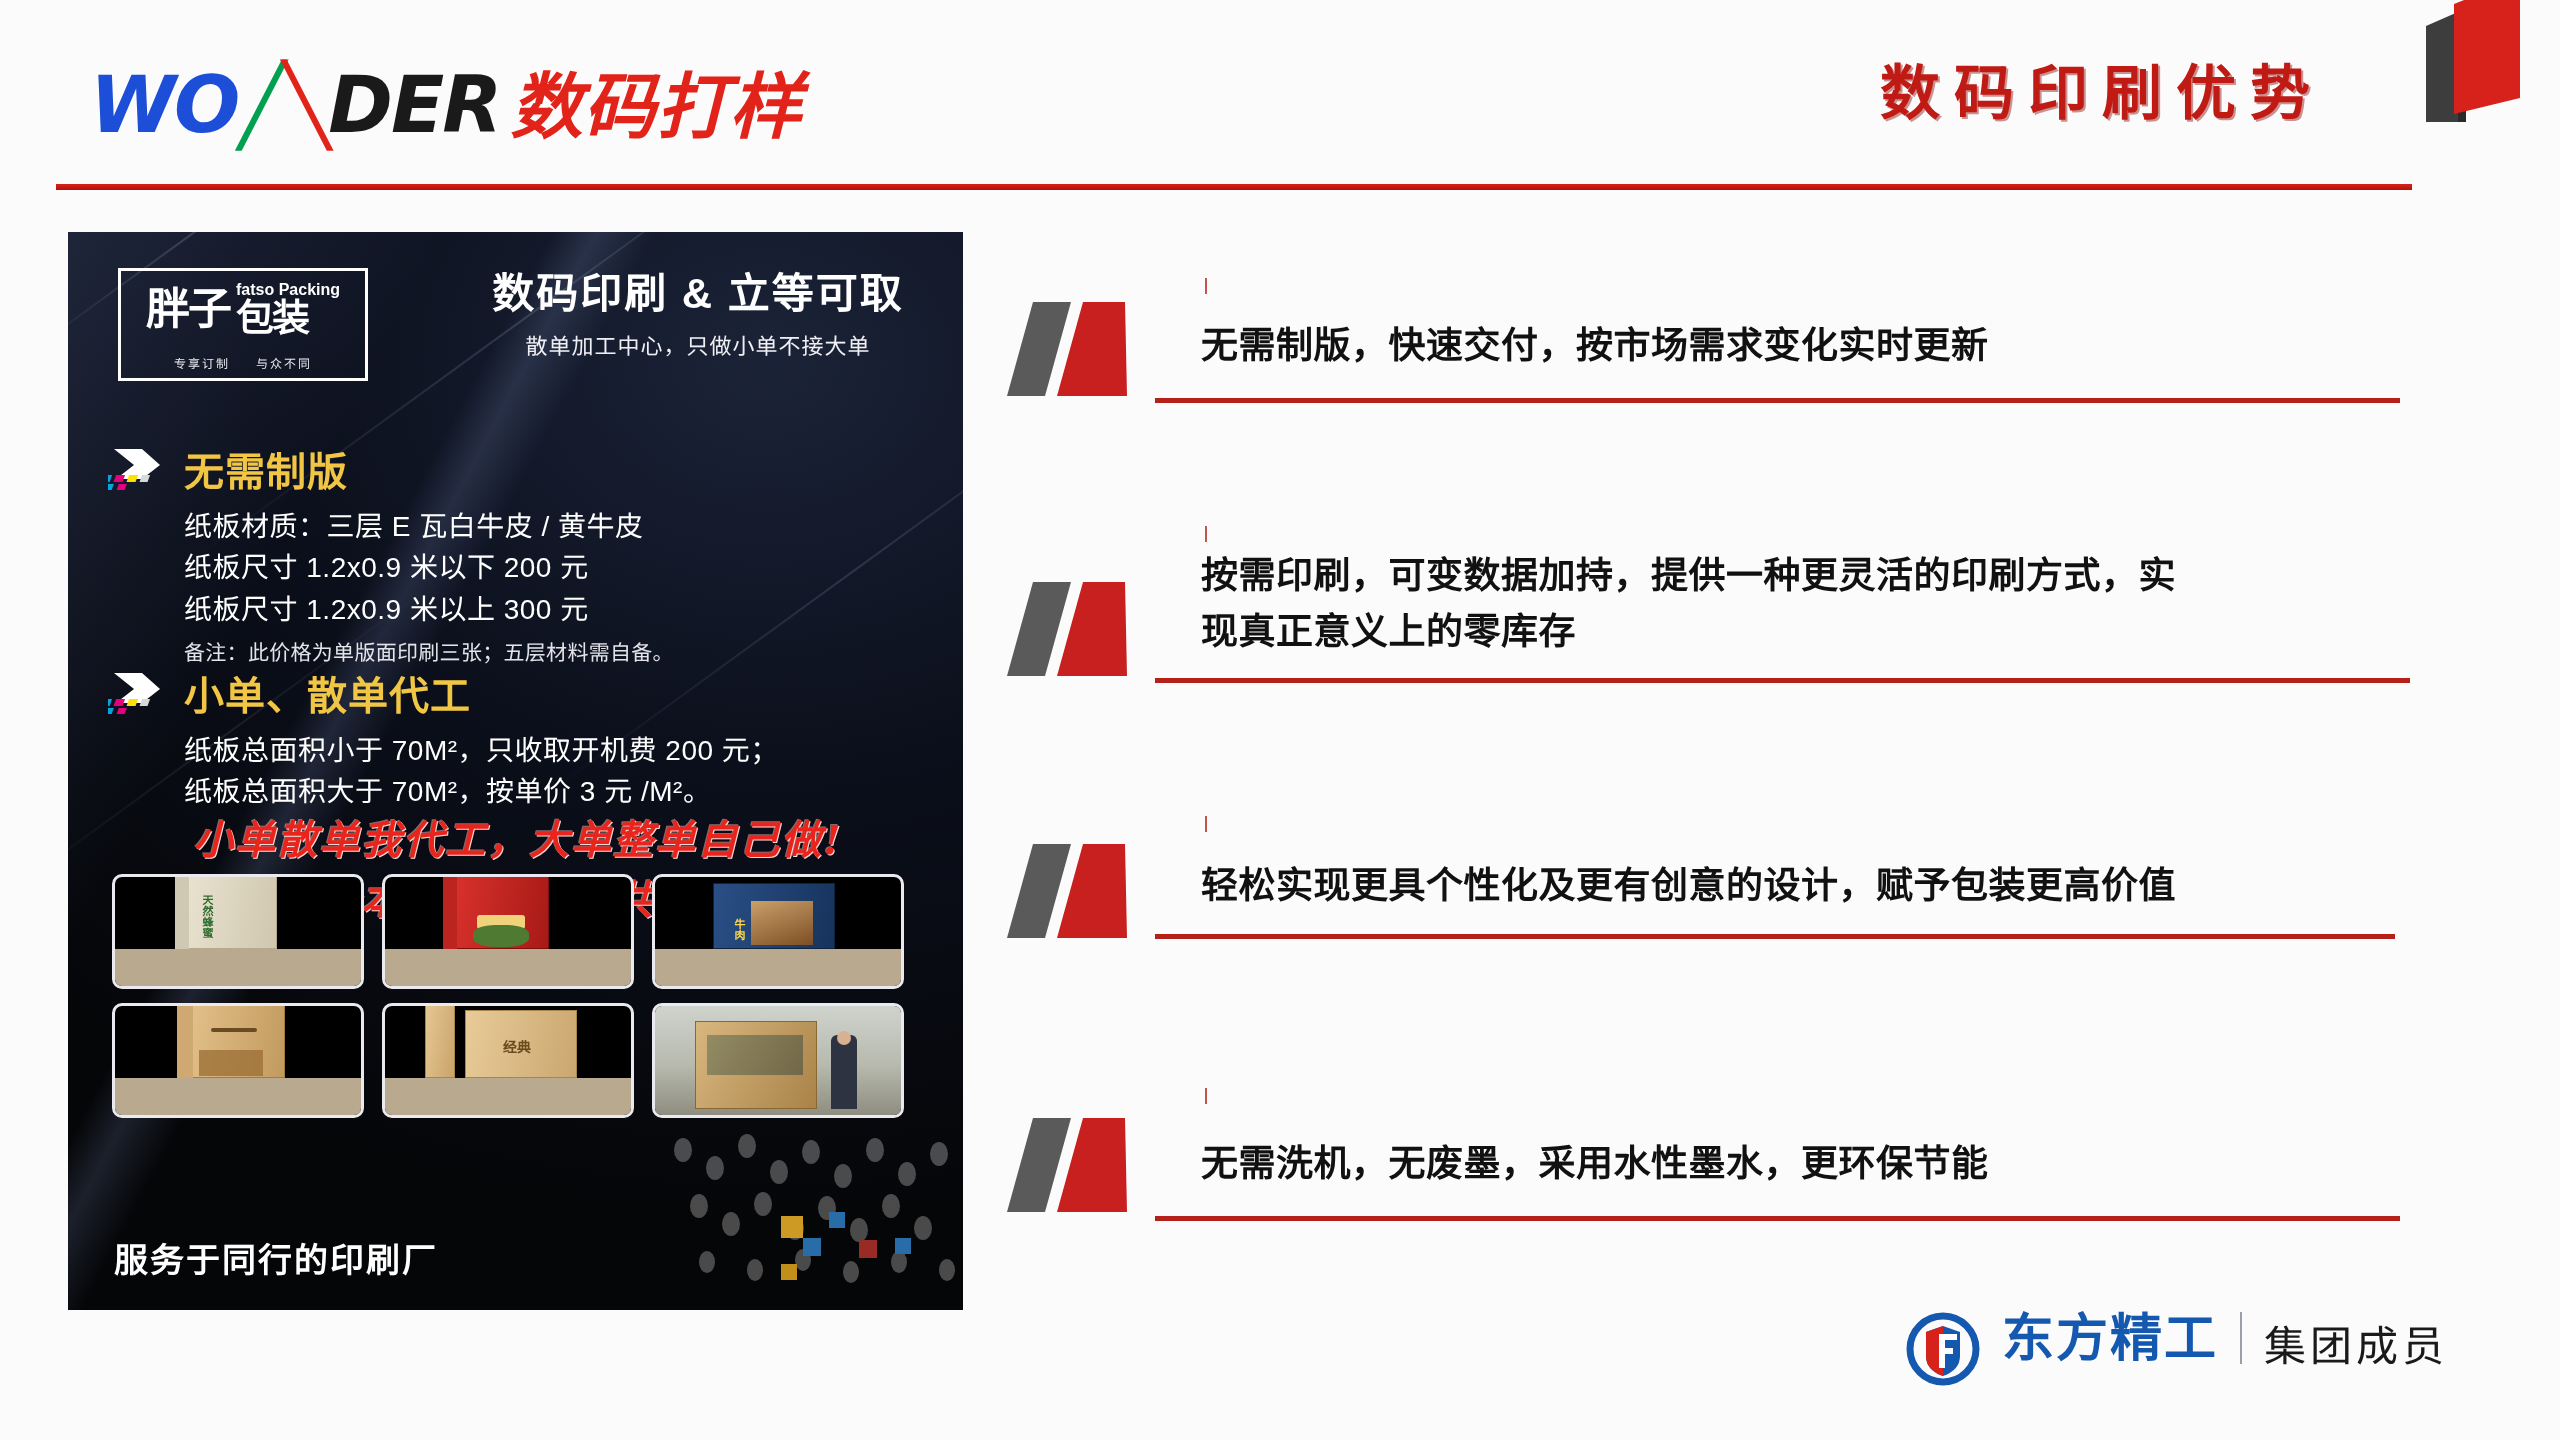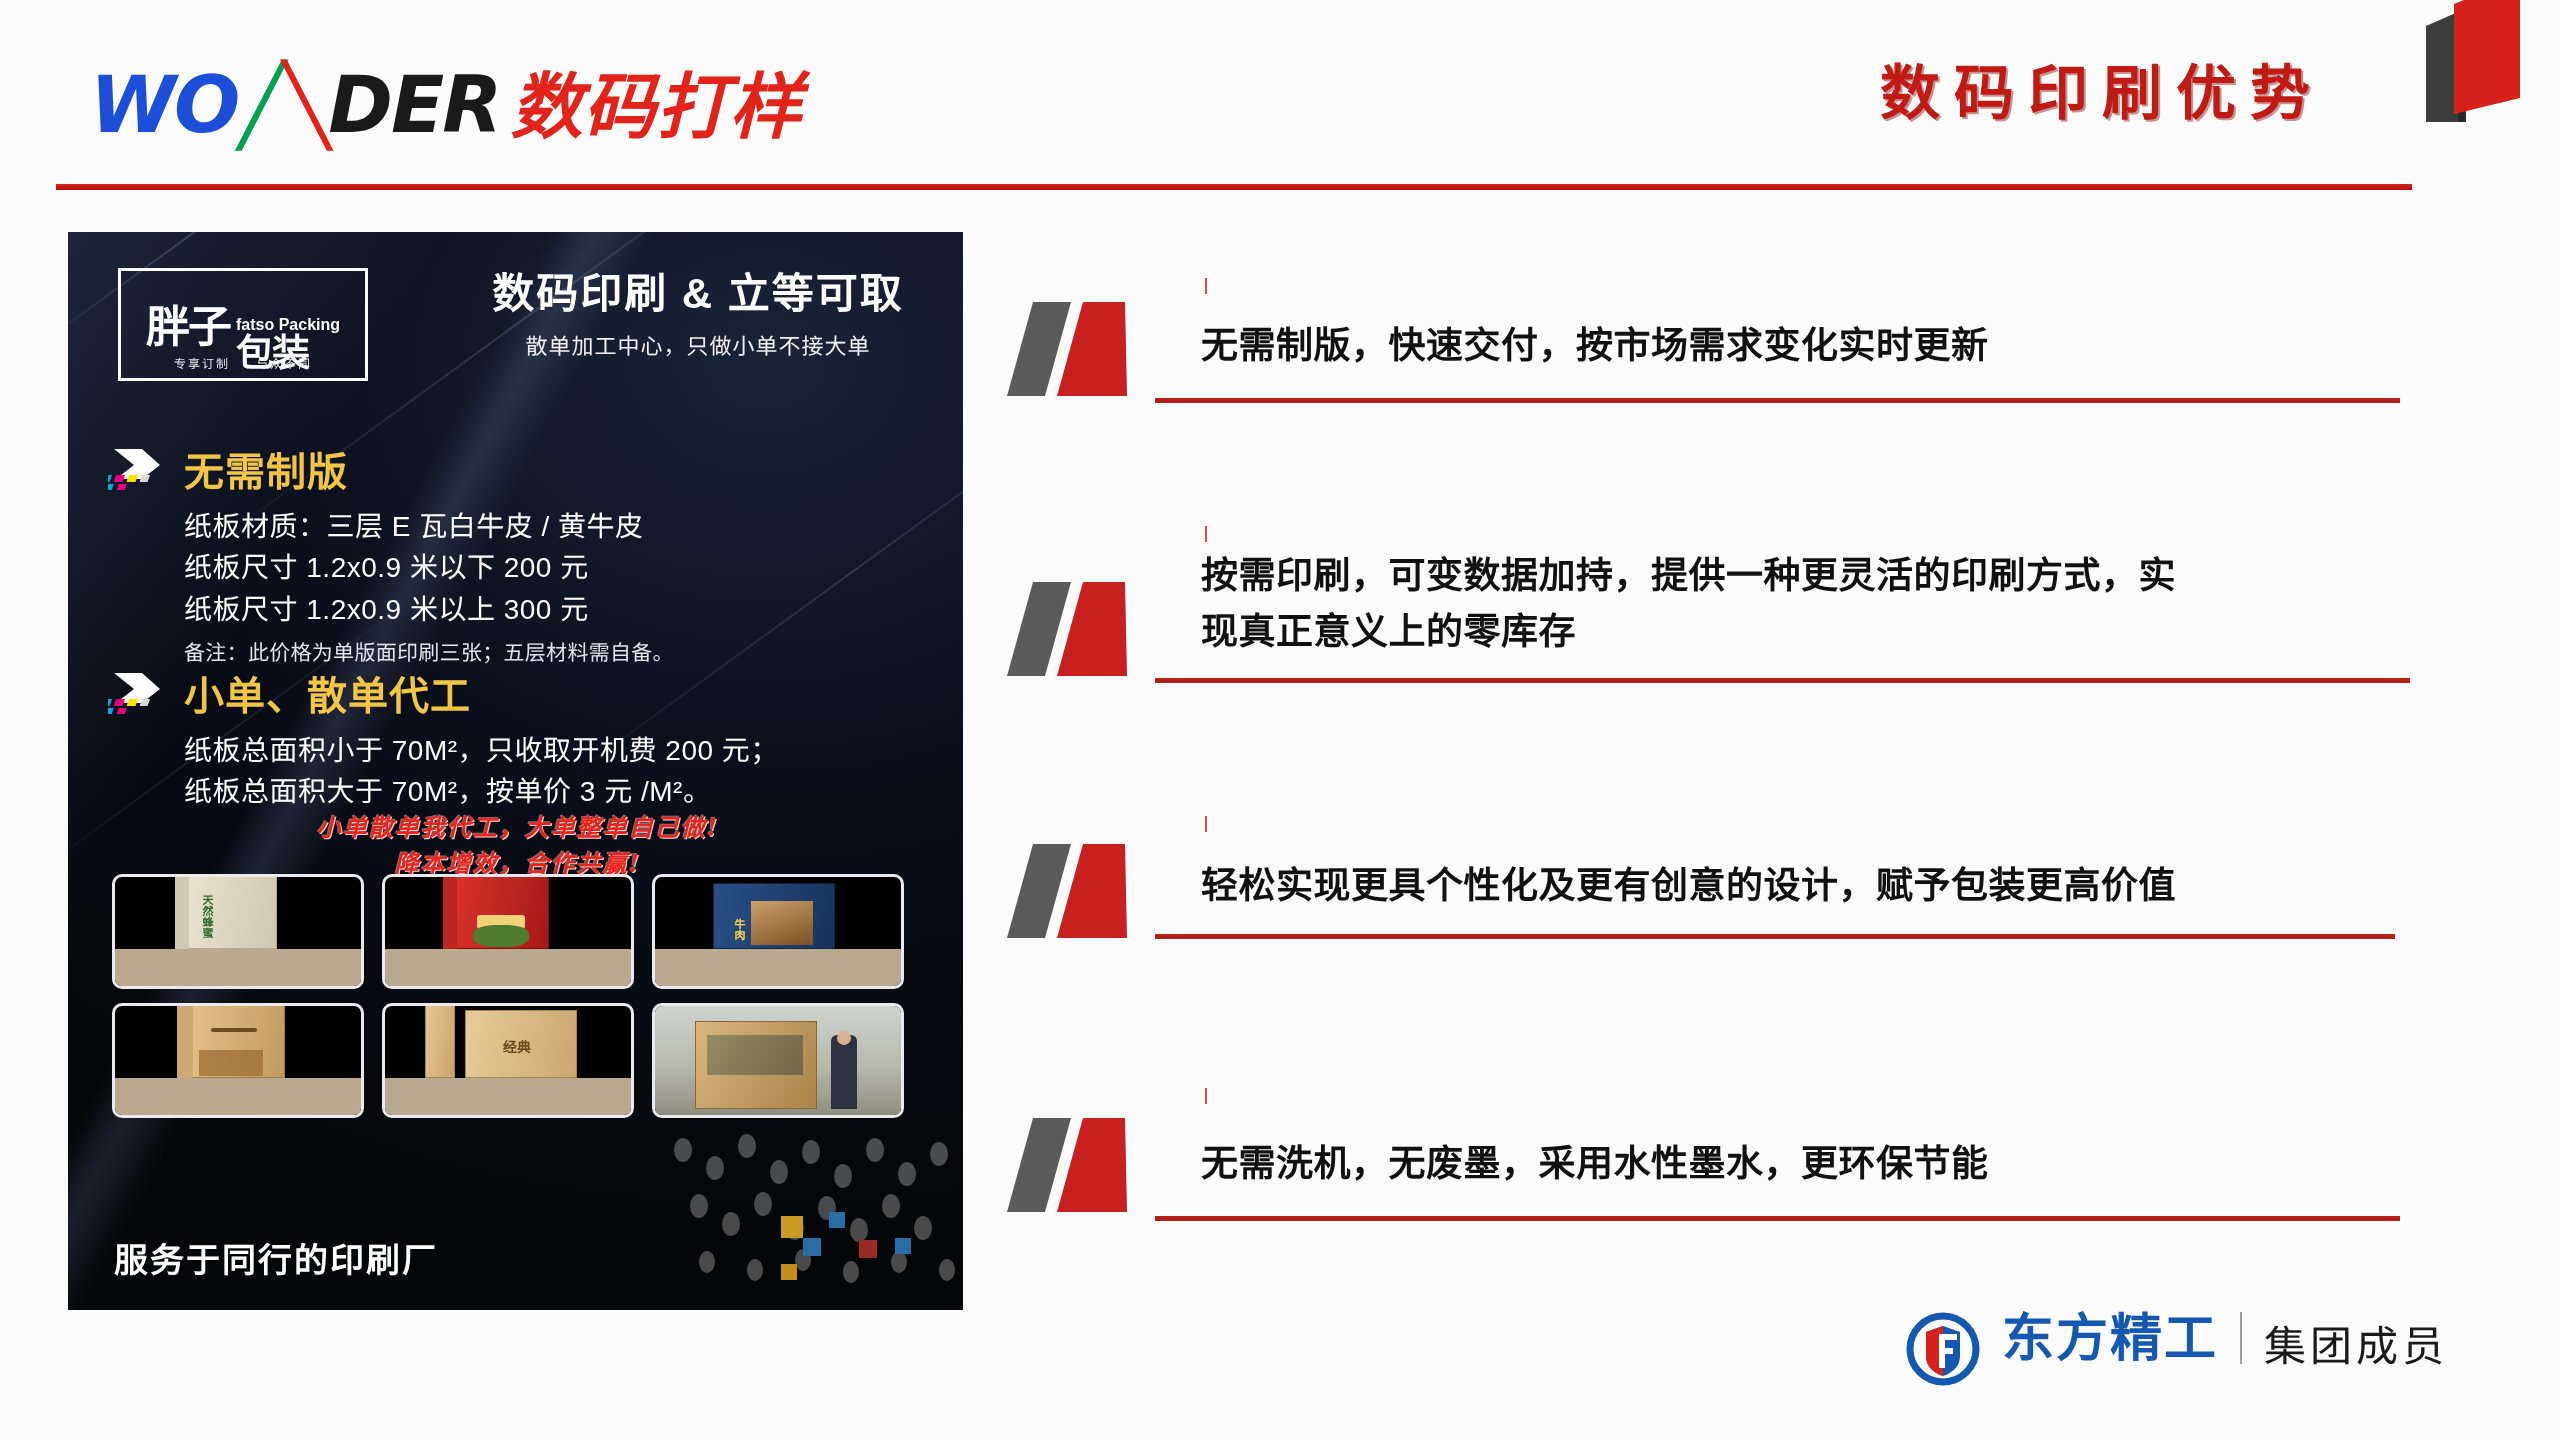--- a/index.html
+++ b/index.html
@@ -44,41 +44,41 @@
   .s1{left:-40px;top:120px;width:700px;transform:rotate(-36deg);}
   .s2{left:120px;top:330px;width:820px;transform:rotate(-36deg);opacity:.5;}
   .s3{left:480px;top:560px;width:760px;transform:rotate(-36deg);opacity:.45;}
   .s4{left:-60px;top:660px;width:520px;transform:rotate(-36deg);opacity:.3;}
 
   .pst-logo{position:absolute;left:50px;top:36px;width:250px;height:113px;
     border:3px solid #ffffff;box-sizing:border-box;}
   .pst-logo-inner{position:absolute;left:0;right:0;top:10px;display:flex;align-items:center;
     justify-content:center;gap:6px;}
   .pst-logo-cn{font-size:44px;font-weight:bold;color:#fff;letter-spacing:-2px;line-height:1;}
-  .pst-logo-en{font-size:16px;color:#fff;font-weight:bold;line-height:1.15;text-align:left;margin-top:35px;}
+  .pst-logo-en{font-size:16px;color:#fff;font-weight:bold;line-height:1.15;text-align:left;}
   .pst-logo-sub{position:absolute;left:0;right:0;bottom:6px;display:flex;justify-content:center;
     gap:26px;font-size:12px;color:#e8e8ee;letter-spacing:2px;font-family:Liberation Serif, serif;}
   .pst-logo-sub span{position:relative;}
 
   .pst-head{position:absolute;left:400px;top:38px;width:460px;text-align:center;}
   .pst-head-main{font-size:42px;font-weight:bold;color:#ffffff;letter-spacing:2px;line-height:1.15;}
   .pst-head-sub{margin-top:10px;font-size:22px;color:#f0f0f4;letter-spacing:1px;}
 
   .sec{position:absolute;left:40px;width:820px;}
   .sec-title{display:flex;align-items:center;gap:14px;}
   .chev{width:62px;height:48px;position:relative;flex:none;}
   .sec-title-text{font-size:40px;font-weight:bold;color:#f2c645;letter-spacing:1px;}
   .sec-lines{margin-left:76px;margin-top:8px;}
   .sec-line{font-size:28px;color:#ffffff;line-height:1.48;letter-spacing:.5px;white-space:nowrap;}
   .sec-note{font-size:21px;color:#e3e3ea;margin-top:6px;letter-spacing:.3px;}
 
   .slogan{position:absolute;left:40px;width:820px;text-align:center;
     font-family:"DejaVu Serif","Liberation Serif",serif;font-weight:bold;font-style:italic;
     color:#e8241c;text-shadow:1px 1px 0 #ffd9d6,-1px -1px 0 rgba(255,200,195,.5);
-    font-size:24px;line-height:1.5;letter-spacing:2px;}
+    font-size:40px;line-height:1.5;letter-spacing:2px;}
 
   .grid{position:absolute;left:44px;top:642px;width:810px;
     display:grid;grid-template-columns:repeat(3,252px);grid-template-rows:115px 115px;gap:14px 18px;}
   .cell{border:3px solid #e9e9ef;border-radius:10px;overflow:hidden;position:relative;background:#000;}
   .cell .floor{position:absolute;left:0;right:0;bottom:0;height:34%;background:#b8a98f;}
   .box{position:absolute;bottom:34%;}
 
   .pst-caption{position:absolute;left:46px;bottom:28px;font-size:34px;font-weight:bold;color:#fff;letter-spacing:2px;}
   .dots{position:absolute;right:0;bottom:0;width:300px;height:190px;opacity:.85;}
 

